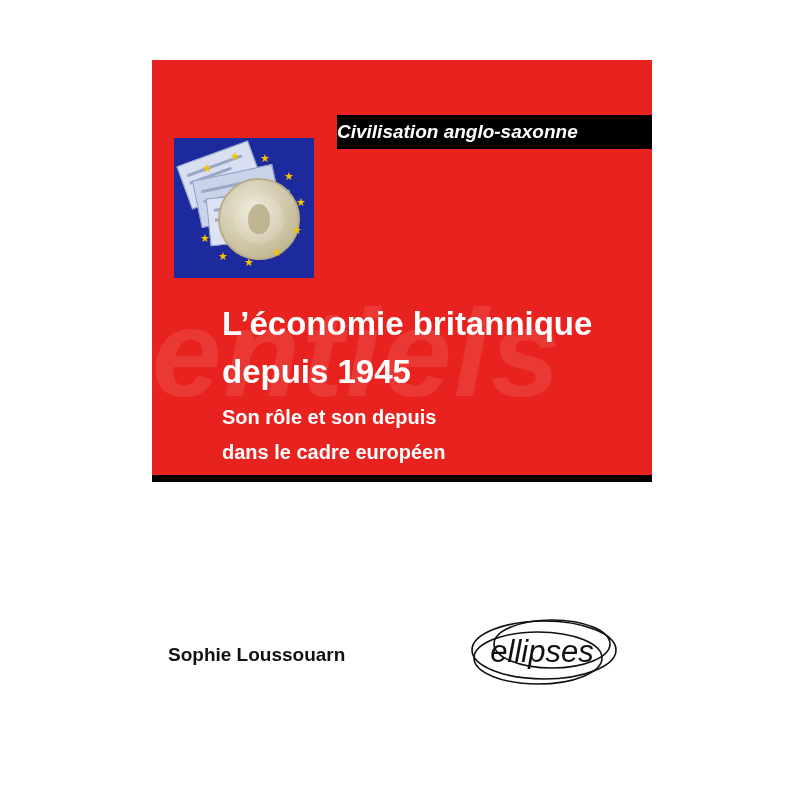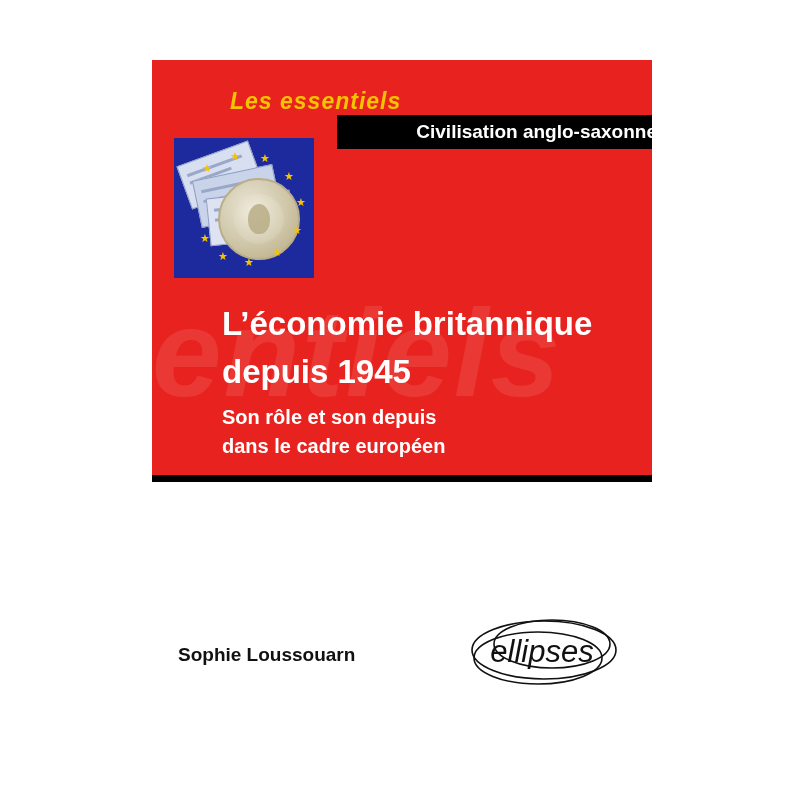--- a/index.html
+++ b/index.html
@@ -71,25 +71,26 @@
     height: 34px;
     background: #000000;
   }
   .banner-text {
     position: absolute;
     left: 0;
     top: 0;
     width: 320px;
     height: 18px;
     line-height: 34px;
-    text-align: right;
+    text-align: left;
     color: #ffffff;
     font-size: 19px;
     font-weight: bold;
     font-family: "Liberation Sans", sans-serif;
+    font-style: italic;
   }
 
   
   .illus {
     position: absolute;
     left: 22px;
     top: 78px;
     width: 140px;
     height: 140px;
     background: #1c2a9e;
@@ -207,21 +208,21 @@
     left: 0;
     top: 415px;
     width: 500px;
     height: 7px;
     background: #000000;
   }
 
   
   .author {
     position: absolute;
-    left: 26px;
+    left: 16px;
     top: 584px;
     font-size: 19px;
     font-weight: bold;
     color: #111111;
     font-family: "Liberation Sans", sans-serif;
   }
 
   
   .logo {
     position: absolute;
@@ -245,21 +246,20 @@
 </style>
 </head>
 <body>
 
 <div id="cover">
 
   <div class="red-panel">
 
     <div class="watermark">entiels</div>
 
-    <div class="essentiels">Les essentiels</div>
 
     <div class="banner">
       <div class="banner-text">Civilisation anglo-saxonne</div>
     </div>
 
     <div class="illus">
       <div class="note n1">
         <div class="note-line" style="top:10px; width:58px;"></div>
         <div class="note-line" style="top:18px; width:44px;"></div>
         <div class="note-val">5</div>
@@ -290,21 +290,21 @@
       <div class="star" style="left:98px;  top:110px;">★</div>
       <div class="star" style="left:70px;  top:120px;">★</div>
       <div class="star" style="left:44px;  top:114px;">★</div>
       <div class="star" style="left:26px;  top:96px;">★</div>
     </div>
 
     <div class="title-block">
       <div class="title-line1">L’économie britannique</div>
       <div class="title-line2">depuis 1945</div>
       <div class="subtitle">Son rôle et son depuis</div>
-      <div class="subtitle" style="margin-top:2px;">dans le cadre européen</div>
+      <div class="subtitle" style="margin-top:8px;">dans le cadre européen</div>
     </div>
   </div>
 
   <div class="rule"></div>
 
   <div class="author">Sophie Loussouarn</div>
 
   <div class="logo">
     <svg width="180" height="110" viewBox="0 0 180 110">
       <ellipse cx="92" cy="50" rx="72" ry="29" fill="none" stroke="#111111" stroke-width="1.6"></ellipse>

